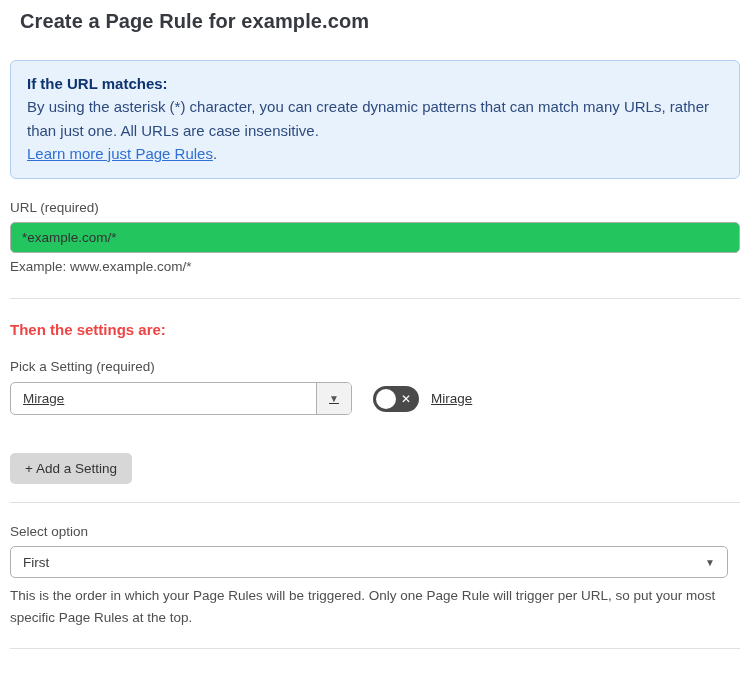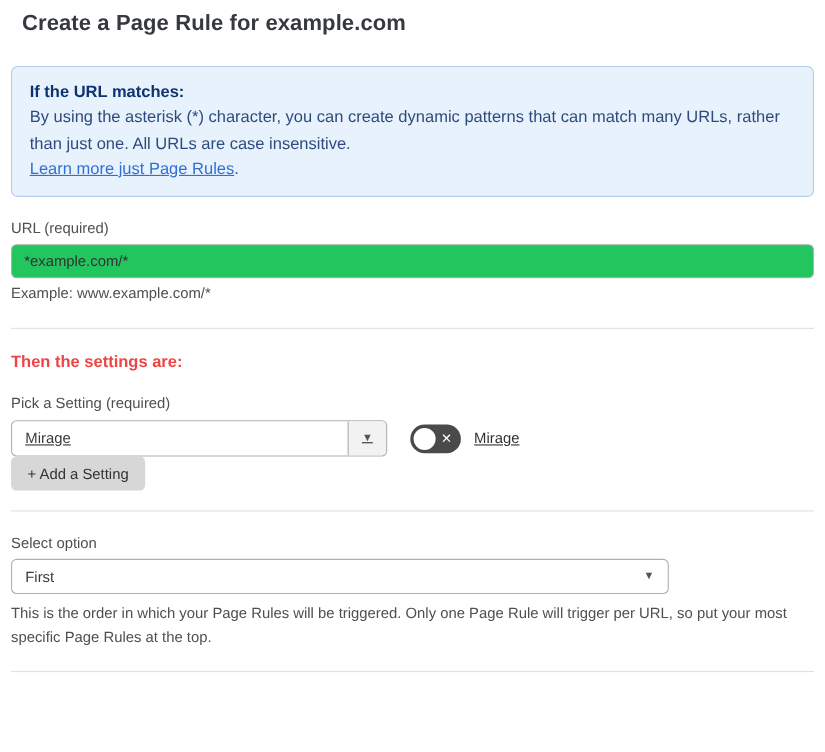--- a/index.html
+++ b/index.html
@@ -164,28 +164,28 @@
     display: inline-block;
     border: none;
     border-radius: 5px;
     font-family: inherit;
     font-size: 13.5px;
     color: #333;
     background: #d7d7d7;
     padding: 8px 15px;
     cursor: pointer;
   }
-  .btn.add-setting { }
+  .btn.add-setting { margin-top: 38px; }
 
   
   .order-divider { margin-top: 18px; }
   .native-like-select {
     margin-top: 7px;
     position: relative;
-    width: 598px;
+    width: 718px;
     height: 32px;
     border: 1px solid #b0b0b0;
     border-radius: 5px;
     background: #fff;
     display: flex;
     align-items: center;
     padding: 0 12px;
     font-size: 13.5px;
     color: #3a3a3a;
     cursor: pointer;

